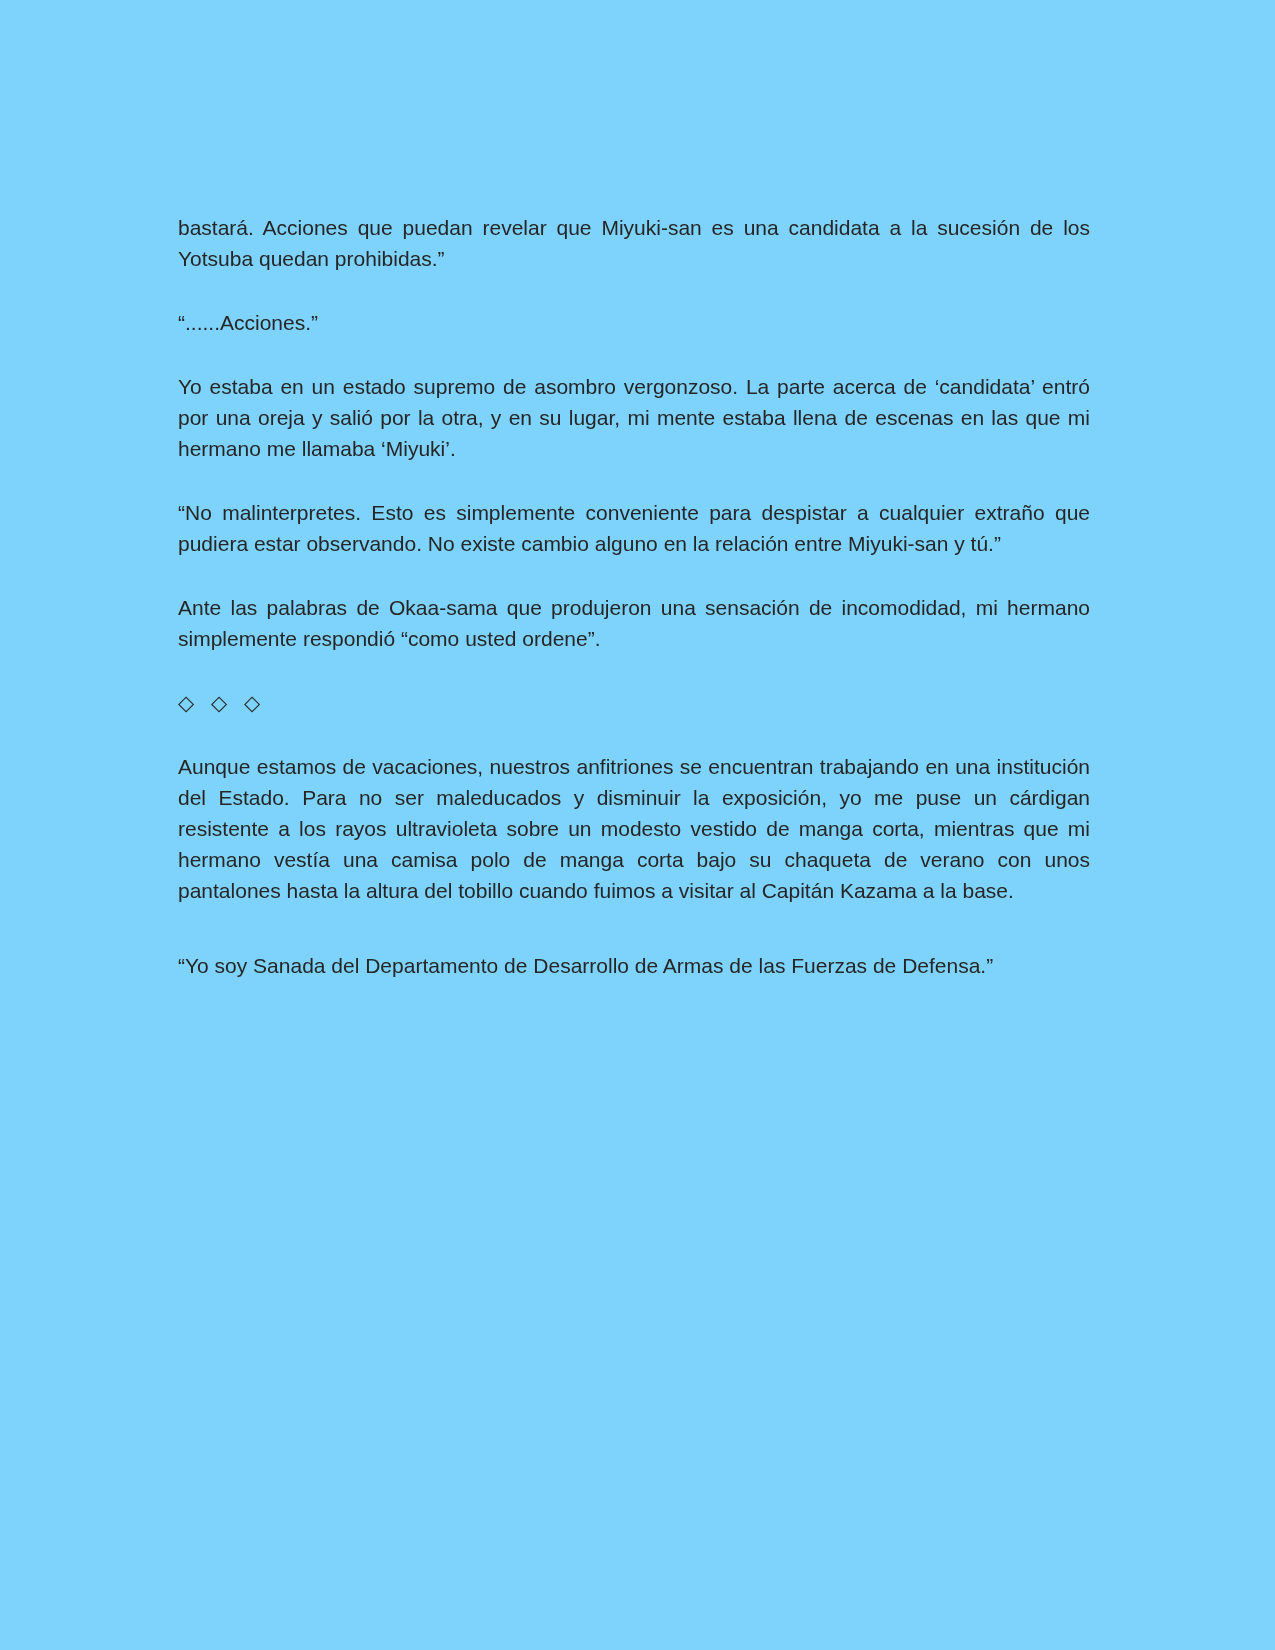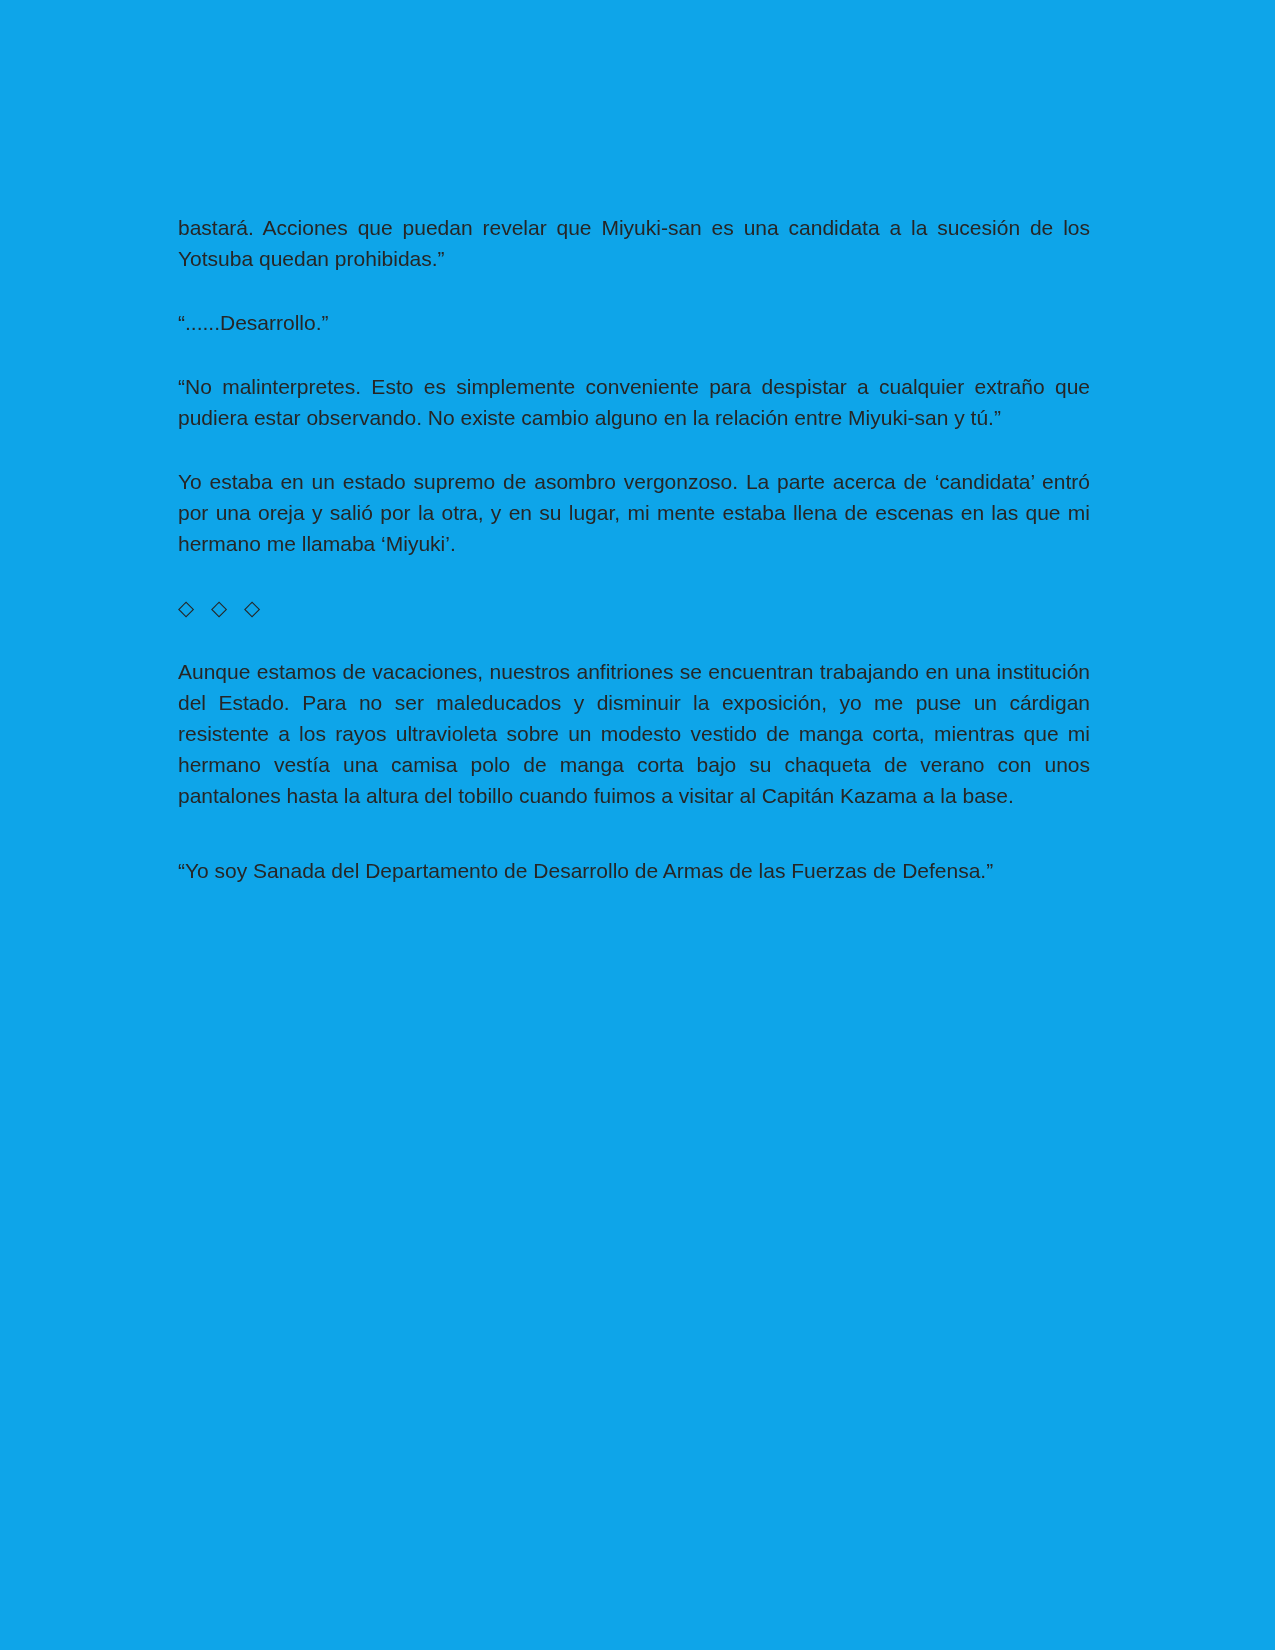--- a/index.html
+++ b/index.html
@@ -44,23 +44,24 @@
     margin-bottom: 88px;
     font-size: 19px;
     word-spacing: 11px;
     color: #3a3a3a;
     text-align: left;
   }
 </style>
 </head>
 <body>
 
-<div class="page" style="background: #0ea5e9;">
+<div class="page" style="background: #7dd3fc;">
   <div class="text-block" id="text-block">
       <p class="para para--justify" style="color: rgb(38, 38, 38);">bastará. Acciones que puedan revelar que Miyuki-san es una candidata a la sucesión de los Yotsuba quedan prohibidas.”</p>
-      <p class="para para--normal" style="color: rgb(38, 38, 38);">“......Desarrollo.”</p>
+      <p class="para para--normal" style="color: rgb(38, 38, 38);">“......Acciones.”</p>
+      <p class="para para--justify" style="color: rgb(38, 38, 38);">Yo estaba en un estado supremo de asombro vergonzoso. La parte acerca de ‘candidata’ entró por una oreja y salió por la otra, y en su lugar, mi mente estaba llena de escenas en las que mi hermano me llamaba ‘Miyuki’.</p>
       <p class="para para--justify" style="color: rgb(38, 38, 38);">“No malinterpretes. Esto es simplemente conveniente para despistar a cualquier extraño que pudiera estar observando. No existe cambio alguno en la relación entre Miyuki-san y tú.”</p>
-      <p class="para para--justify" style="color: rgb(38, 38, 38);">Yo estaba en un estado supremo de asombro vergonzoso. La parte acerca de ‘candidata’ entró por una oreja y salió por la otra, y en su lugar, mi mente estaba llena de escenas en las que mi hermano me llamaba ‘Miyuki’.</p>
+      <p class="para para--justify" style="color: rgb(38, 38, 38);">Ante las palabras de Okaa-sama que produjeron una sensación de incomodidad, mi hermano simplemente respondió “como usted ordene”.</p>
       <p class="para para--separator">◇ ◇ ◇</p>
       <p class="para para--justify" style="color: rgb(38, 38, 38);">Aunque estamos de vacaciones, nuestros anfitriones se encuentran trabajando en una institución del Estado. Para no ser maleducados y disminuir la exposición, yo me puse un cárdigan resistente a los rayos ultravioleta sobre un modesto vestido de manga corta, mientras que mi hermano vestía una camisa polo de manga corta bajo su chaqueta de verano con unos pantalones hasta la altura del tobillo cuando fuimos a visitar al Capitán Kazama a la base.</p>
       <p class="para para--justify" style="color: rgb(38, 38, 38); margin-top: 44px;">“Yo soy Sanada del Departamento de Desarrollo de Armas de las Fuerzas de Defensa.”</p>
     </div>
 </div>
 
 </body></html>

